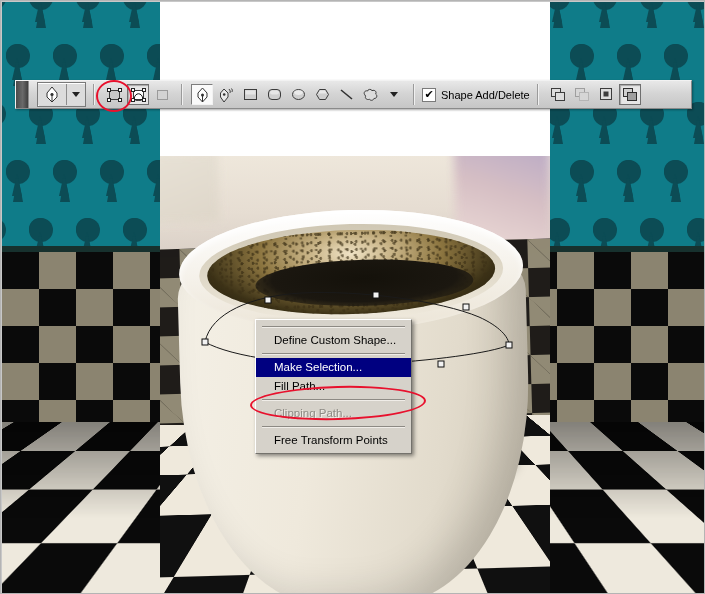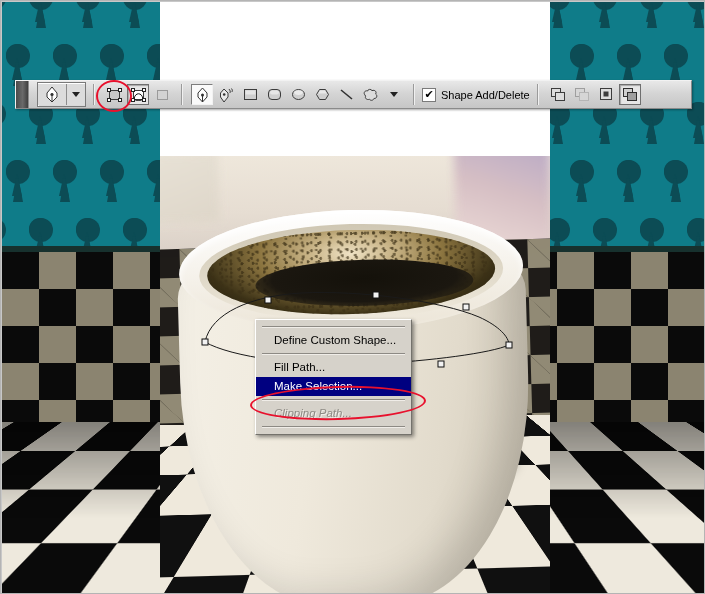--- a/index.html
+++ b/index.html
@@ -239,21 +239,21 @@
     padding:3px 0;
     box-sizing:border-box;
   }
   .mi{
     height:19px;line-height:19px;
     padding:0 8px 0 18px;
     font-size:11.5px;color:#000;white-space:nowrap;
     font-family:"Liberation Sans",sans-serif;
   }
   .mi.sel{background:#000080;color:#ffffff;}
-  .mi.dis{color:#8e8b85;text-shadow:1px 1px 0 #f1eee9;font-style:italic;}
+  .mi.dis{color:#8e8b85;text-shadow:1px 1px 0 #f1eee9;}
   .msep{height:1px;margin:3px 6px;background:#8d8a84;border-bottom:1px solid #f0ede8;}
 
   
   .redring{position:absolute;border:2.5px solid #e8112d;border-radius:50%;pointer-events:none;}
   #ring-tool{left:95px;top:79px;width:32px;height:28px;}
   #ring-menu{left:249px;top:385px;width:172px;height:30px;transform:rotate(-1.5deg);}
 </style>
 </head>
 <body>
 
@@ -820,23 +820,24 @@
         <rect x="5.5" y="5.5" width="9" height="8" fill="#9f9f9f" stroke="#2e2e2e" stroke-width="1"></rect>
       </svg>
     </div>
 
   </div>
 
   <div class="ctxmenu">
     <div class="msep"></div>
     <div class="mi">Define Custom Shape...</div>
     <div class="msep"></div>
+    <div class="mi sel">Make Selection...</div>
     <div class="mi">Fill Path...</div>
-    <div class="mi sel">Make Selection...</div>
     <div class="msep"></div>
     <div class="mi dis">Clipping Path...</div>
     <div class="msep"></div>
+    <div class="mi">Free Transform Points</div>
   </div>
 
   <div class="redring" id="ring-tool"></div>
   <div class="redring" id="ring-menu"></div>
 
 </div>
 
 </body></html>

